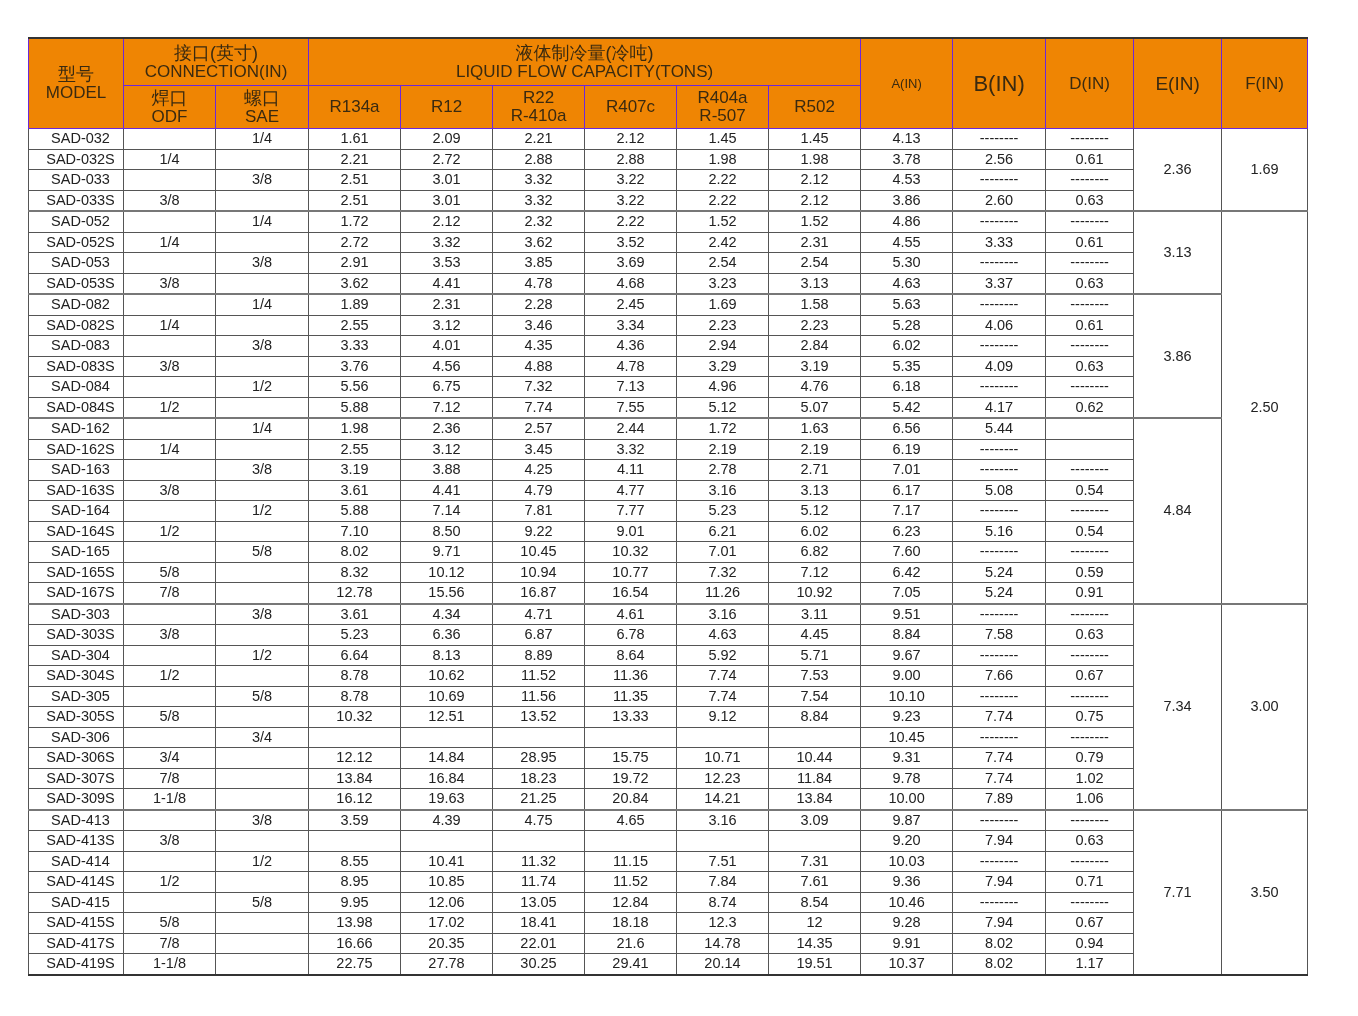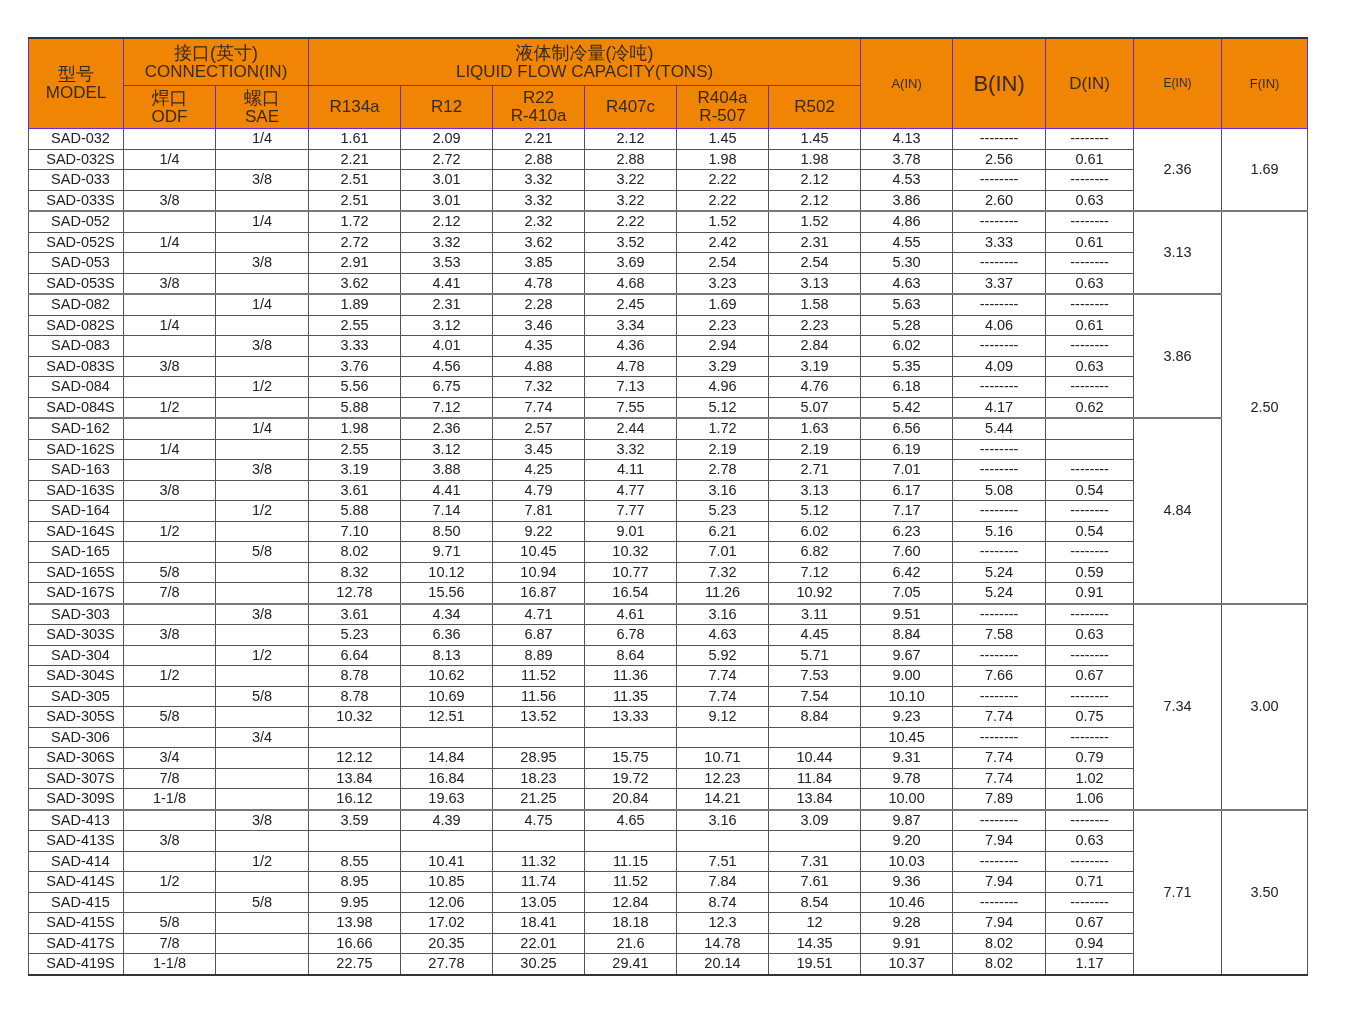--- a/index.html
+++ b/index.html
@@ -50,22 +50,22 @@
         <span class="cn">接口(英寸)</span>
         <span class="en">CONNECTION(IN)</span>
       </th>
       <th colspan="6" class="top">
         <span class="cn">液体制冷量(冷吨)</span>
         <span class="en">LIQUID FLOW CAPACITY(TONS)</span>
       </th>
       <th rowspan="2" class="en" style="font-size:13px">A(IN)</th>
       <th rowspan="2" style="font-size:22px">B(IN)</th>
       <th rowspan="2" style="font-size:17px">D(IN)</th>
-      <th rowspan="2" style="font-size:12px">E(IN)</th>
-      <th rowspan="2" style="font-size:13px">F(IN)</th>
+      <th rowspan="2" style="font-size:19px">E(IN)</th>
+      <th rowspan="2" style="font-size:17px">F(IN)</th>
     </tr>
     <tr>
       <th class="sub">
         <span class="cn">焊口</span>
         <span class="en">ODF</span>
       </th>
       <th class="sub">
         <span class="cn">螺口</span>
         <span class="en">SAE</span>
       </th>

